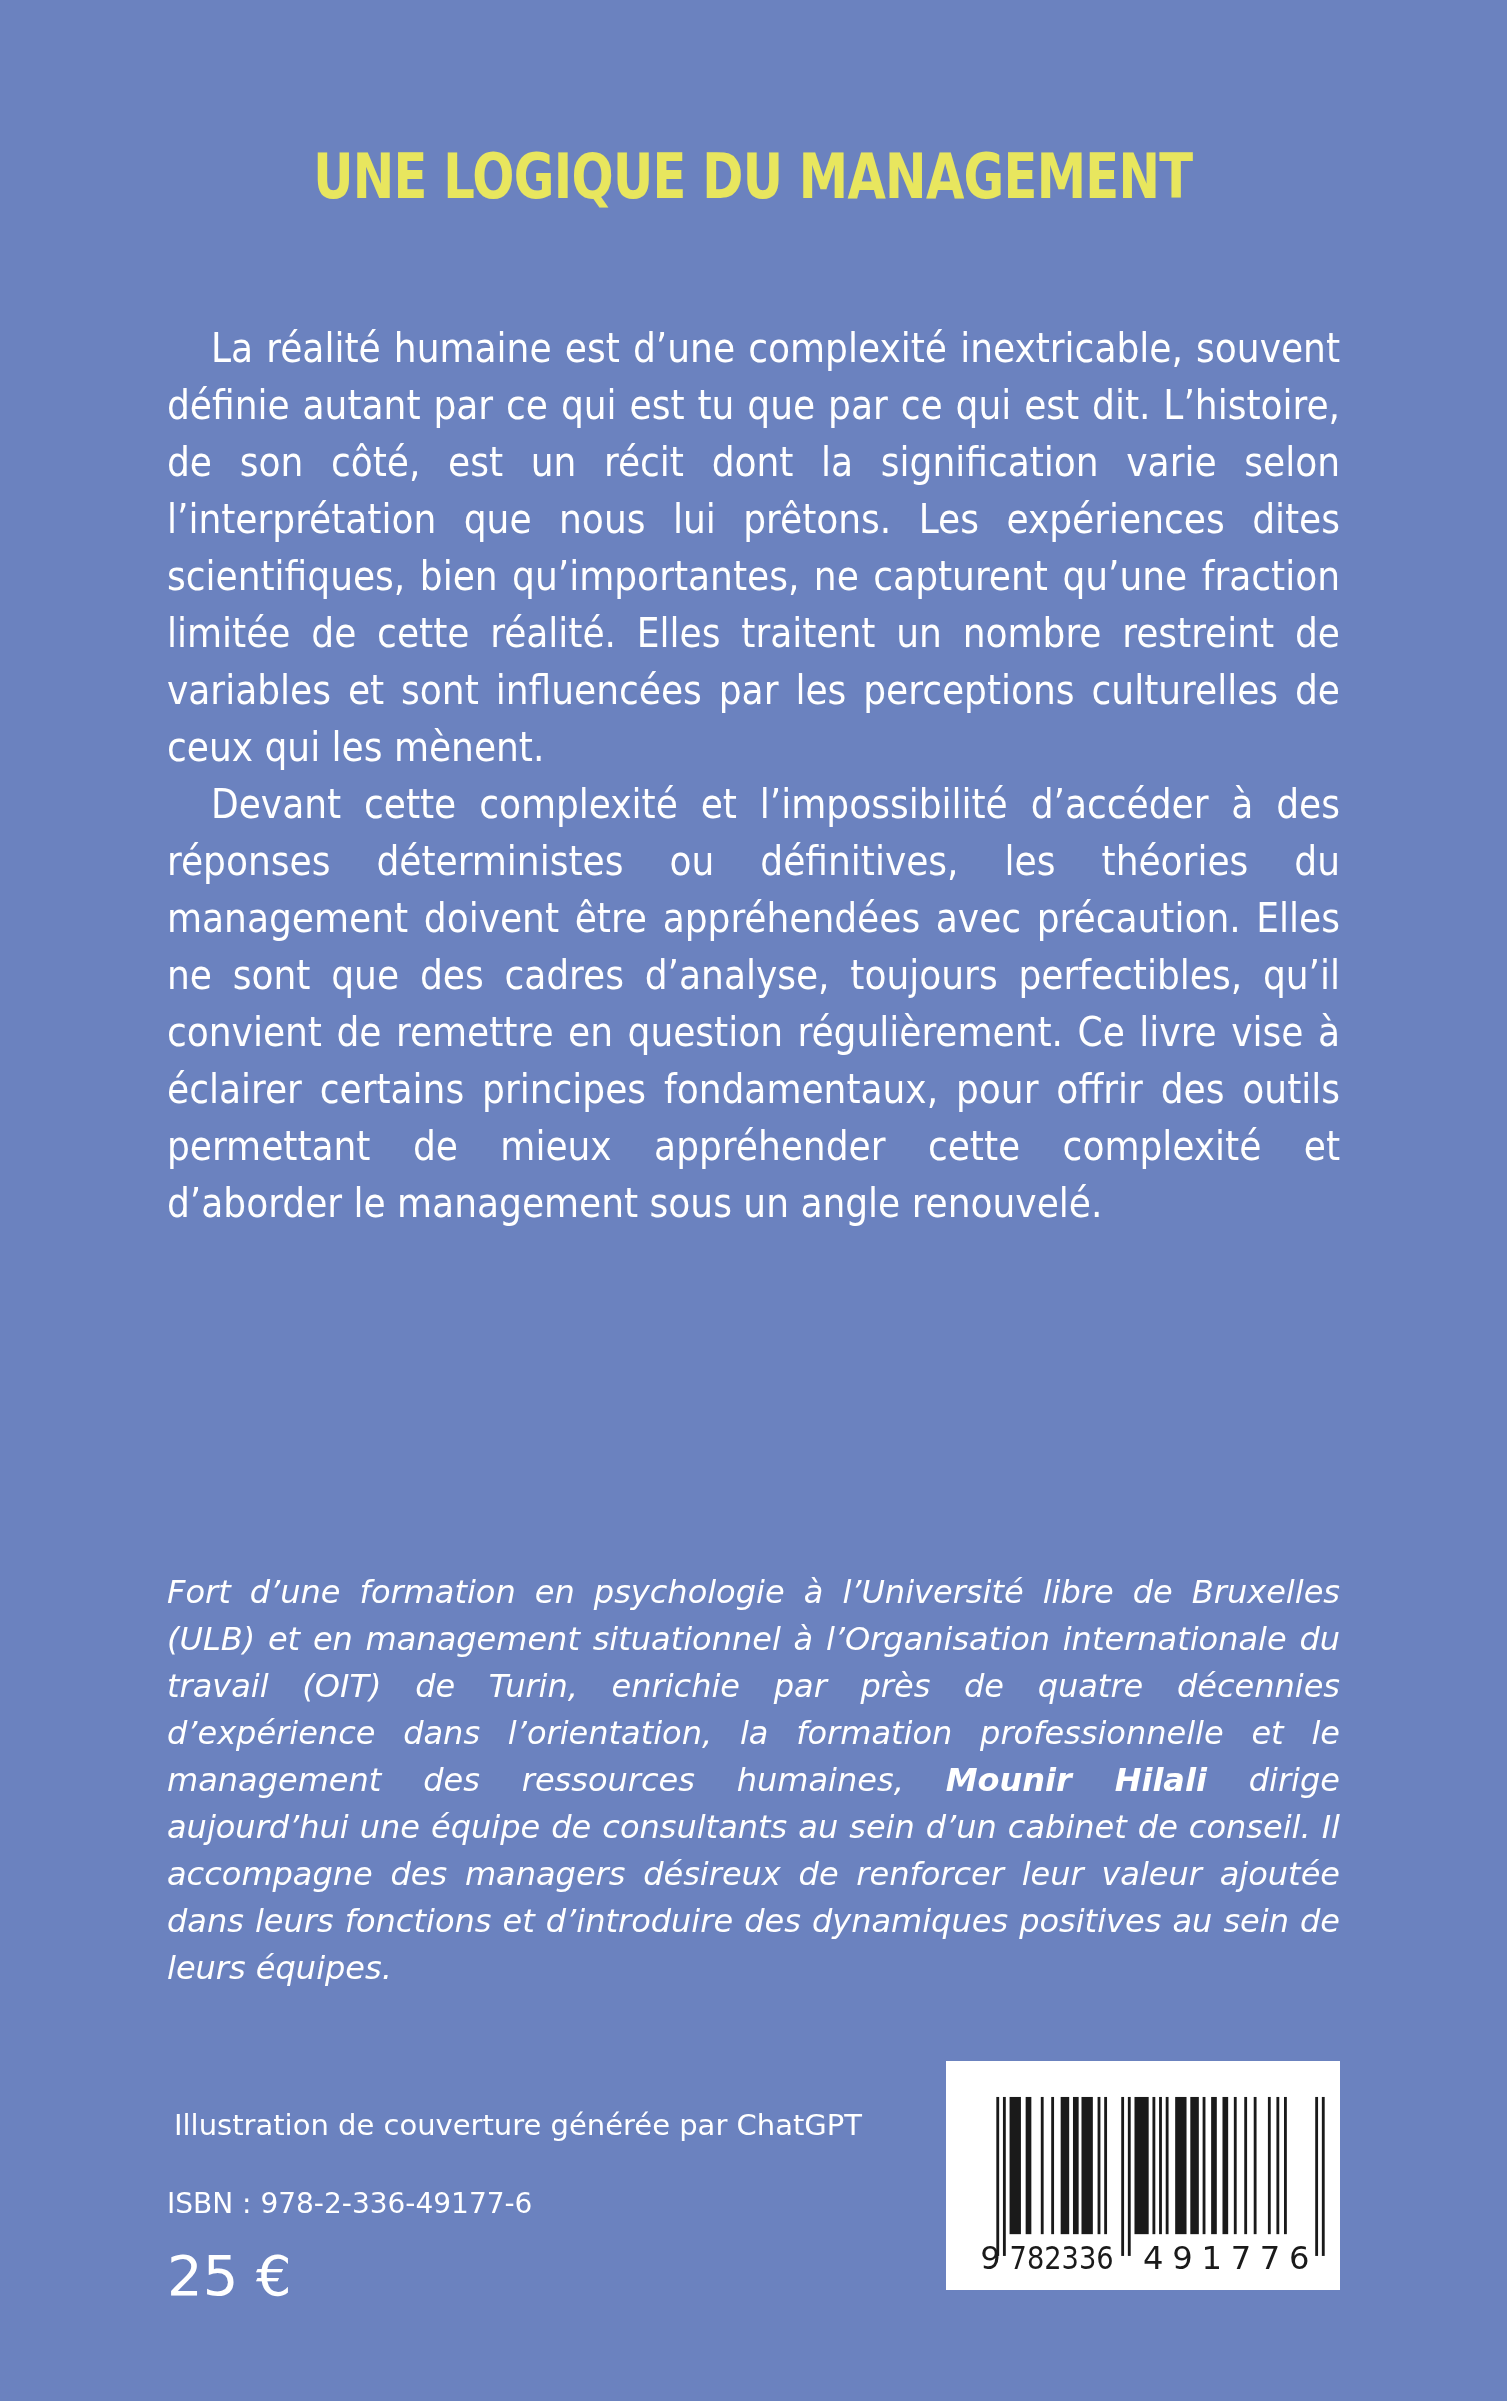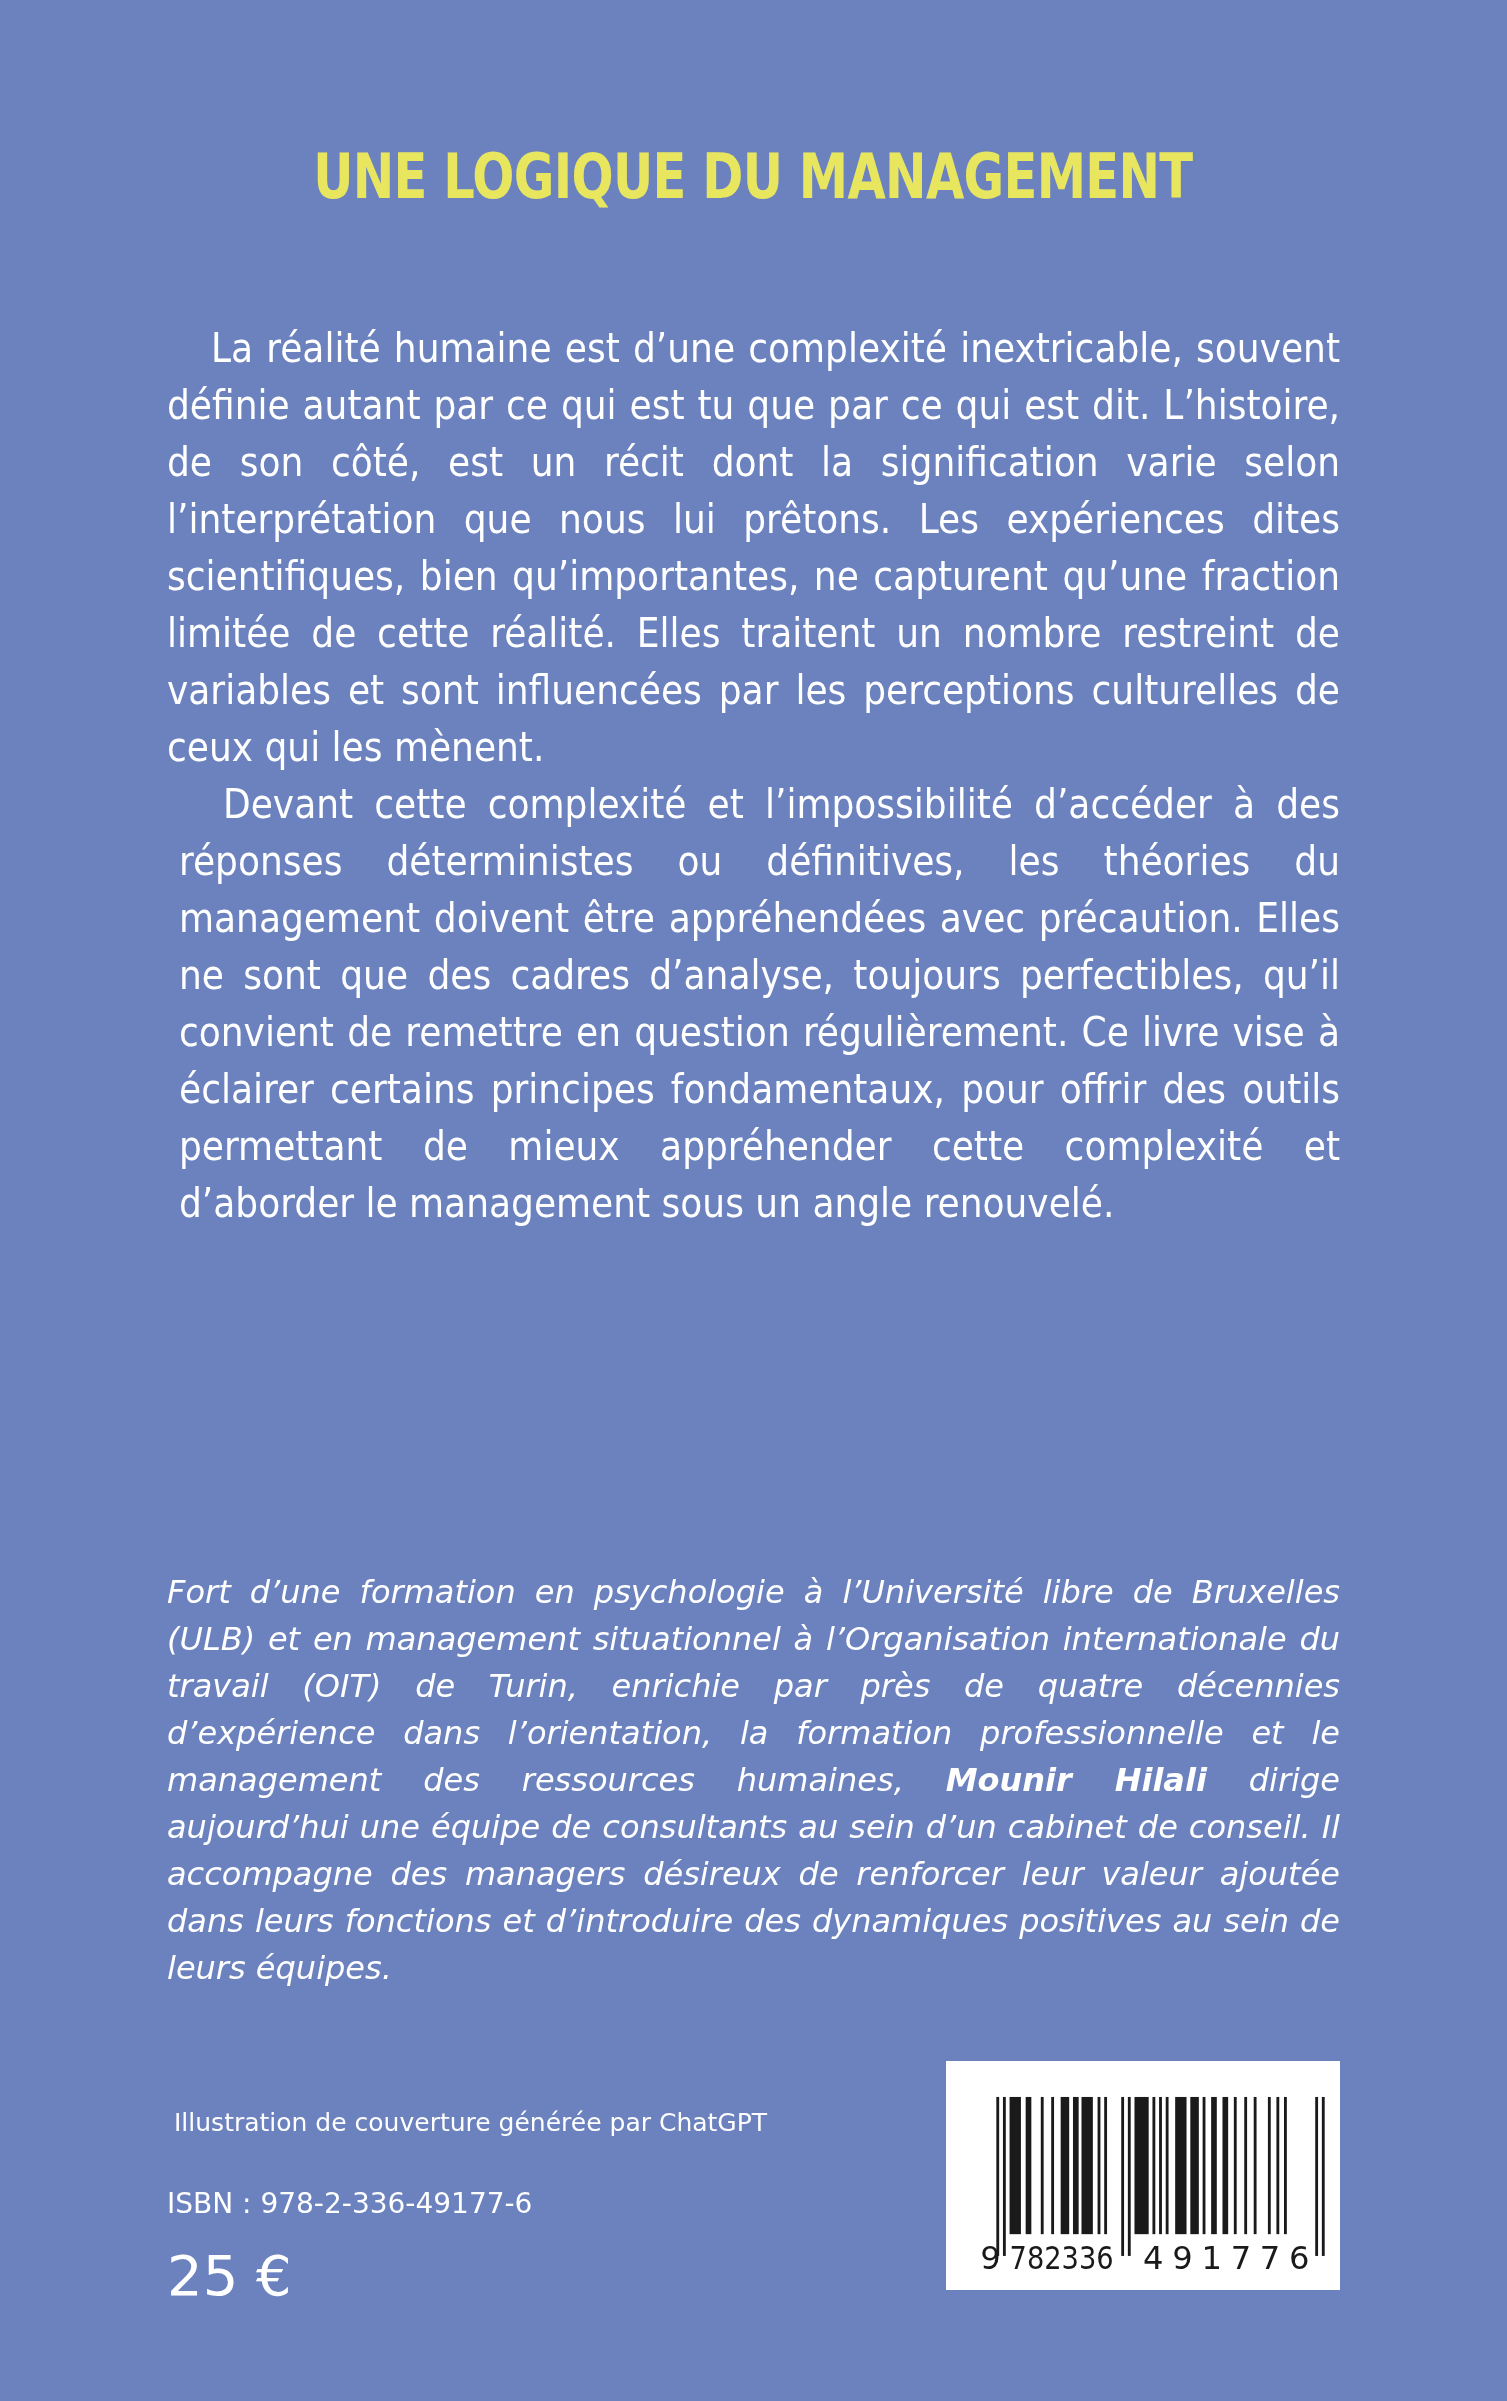--- a/index.html
+++ b/index.html
@@ -39,42 +39,41 @@
       font-size: 40px;
       line-height: 57px;
       text-align: justify;
     }
     .body-text p {
       margin: 0;
       text-indent: 44px;
     }
     .body-text p + p {
       margin-top: 0;
-      margin-left: 12px;
     }
     .bio {
       position: absolute;
       left: 167px;
       top: 1569px;
       width: 1173px;
       font-family: "DejaVu Sans", sans-serif;
       font-style: italic;
       font-size: 32px;
       line-height: 47px;
       text-align: justify;
     }
     .bio .author-name {
       font-weight: bold;
       font-style: italic;
     }
     .credit {
       position: absolute;
       left: 174px;
       top: 2108px;
-      font-size: 25px;
+      font-size: 29px;
       white-space: nowrap;
     }
     .isbn {
       position: absolute;
       left: 167px;
       top: 2187px;
       font-size: 28px;
       white-space: nowrap;
     }
     .price {

